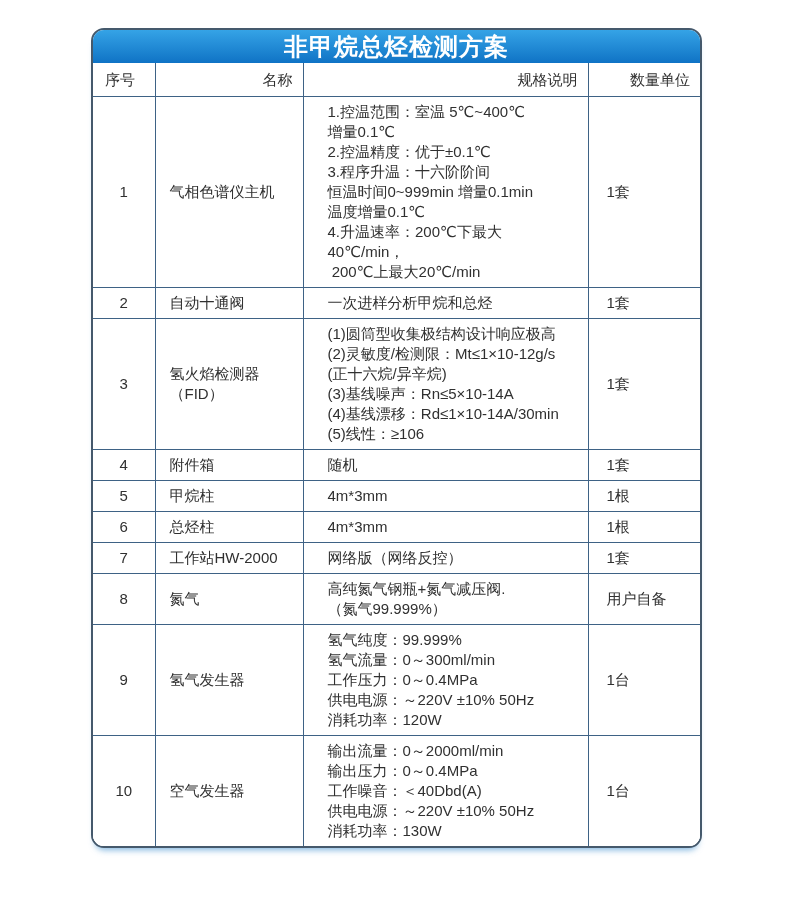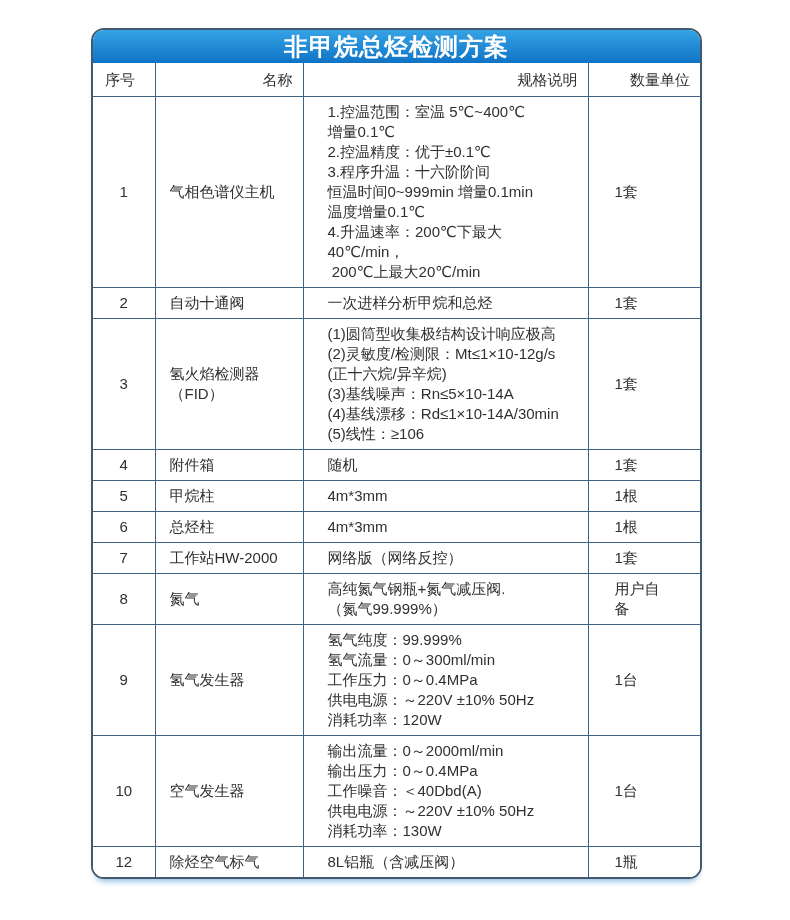--- a/index.html
+++ b/index.html
@@ -66,21 +66,21 @@
     height: 29px;
     font-weight: normal;
     text-align: right;
     padding: 2px 10px;
   }
   table.spec-grid th.h-no { text-align: left; padding-left: 12px; }
 
   td.c-no   { text-align: center; padding: 5px 4px; }
   td.c-name { text-align: left;   padding: 5px 14px; }
   td.c-spec { text-align: left;   padding: 5px 24px; white-space: pre-wrap; }
-  td.c-qty  { text-align: left;   padding: 5px 26px; }
+  td.c-qty  { text-align: left;   padding: 5px 18px; }
 </style>
 </head>
 <body>
 
 <div class="page">
   <div class="spec-card">
 
     <div class="title-bar">
       <span class="title-text">非甲烷总烃检测方案</span>
     </div>
@@ -186,24 +186,18 @@
     <td class="c-name">空气发生器</td>
     <td class="c-spec">输出流量：0～2000ml/min
 输出压力：0～0.4MPa
 工作噪音：＜40Dbd(A)
 供电电源：～220V ±10% 50Hz
 消耗功率：130W</td>
     <td class="c-qty">1台</td>
   </tr>
 
 
-  <tr>
-    <td class="c-no">12</td>
-    <td class="c-name">除烃空气标气</td>
-    <td class="c-spec">8L铝瓶（含减压阀）</td>
-    <td class="c-qty">1瓶</td>
-  </tr>
 
 </tbody>
     </table>
 
   </div>
 </div>
 
 </body></html>

